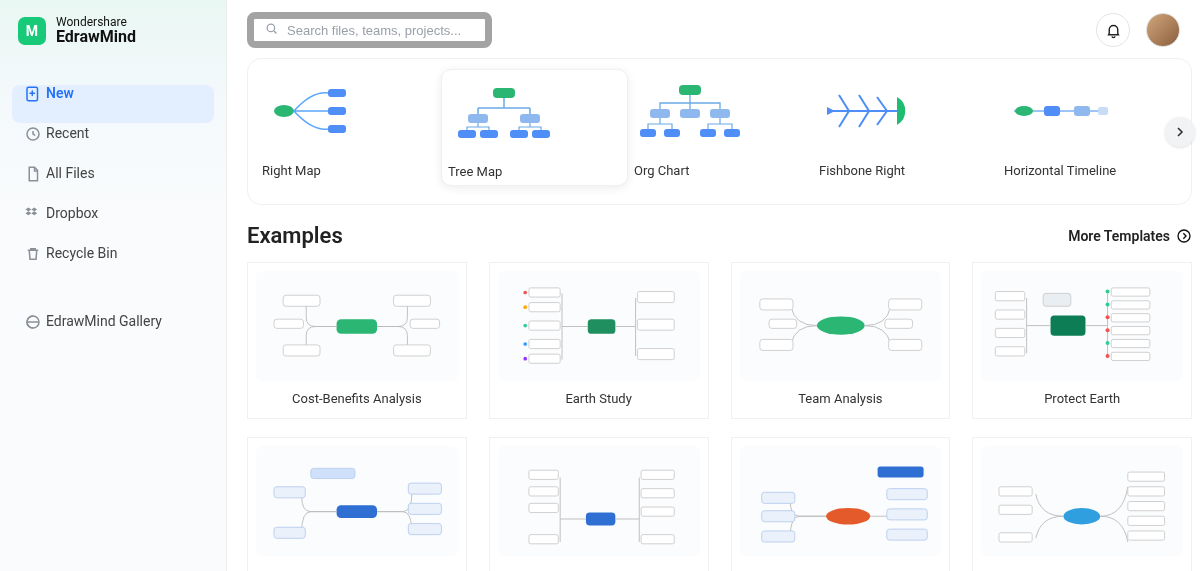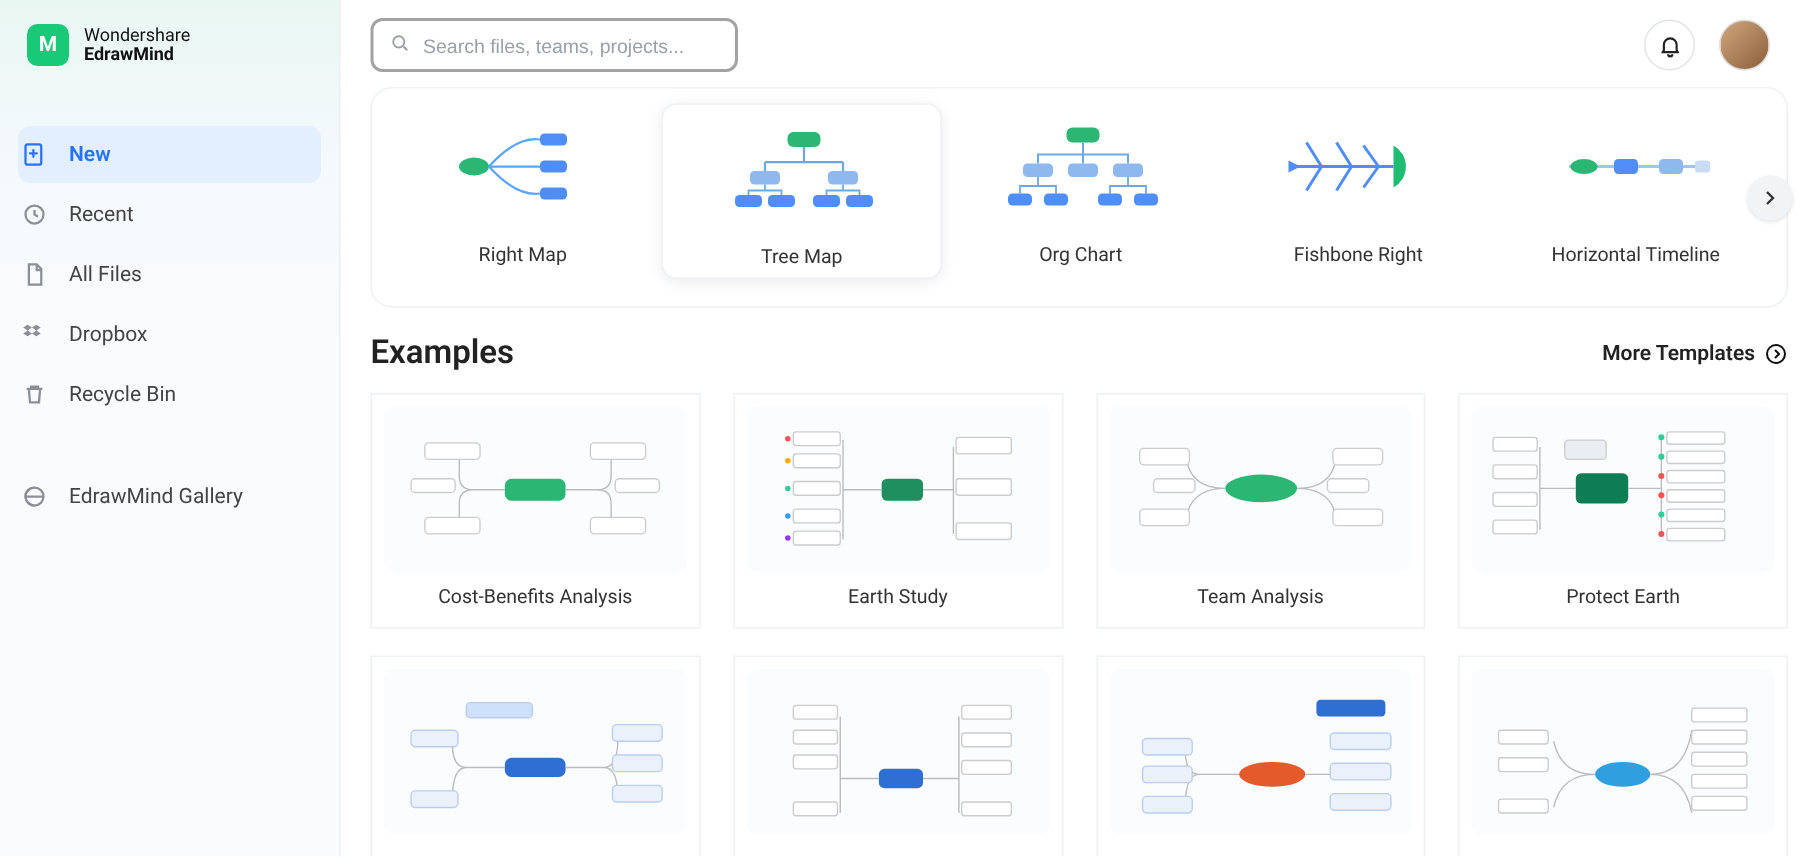--- a/index.html
+++ b/index.html
@@ -3,38 +3,38 @@
 <meta charset="utf-8">
 <style>
   * { box-sizing: border-box; margin: 0; padding: 0; }
   body { font-family: -apple-system, BlinkMacSystemFont, "Segoe UI", Roboto, Arial, sans-serif; background: #fff; color: #222; width:1200px; height:571px; overflow:hidden; }
   .app { display:flex; width:1200px; height:571px; }
   .sidebar { width:227px; flex:0 0 227px; background:linear-gradient(180deg,#e9f7f2 0%,#f4f9fc 18%,#fafbfc 40%,#fafbfc 100%); border-right:1px solid #eee; padding:12px 8px; }
   .logo-row { display:flex; align-items:center; gap:10px; padding:4px 8px 10px 10px; }
   .logo-badge { width:28px; height:28px; background:#18c978; border-radius:7px; display:flex; align-items:center; justify-content:center; color:#fff; font-weight:700; font-size:14px; }
   .logo-text { display:flex; flex-direction:column; line-height:1.05; }
   .logo-text .l1 { font-size:12px; font-weight:400; color:#111; }
-  .logo-text .l2 { font-size:12px; font-weight:700; color:#111; }
+  .logo-text .l2 { font-size:16px; font-weight:700; color:#111; }
   .nav { margin-top:30px; display:flex; flex-direction:column; gap:2px; padding:0 4px; }
-  .nav-item { display:flex; align-items:center; gap:14px; height:38px; padding:0 2px; border-radius:8px; font-size:14px; color:#444; cursor:pointer; }
+  .nav-item { display:flex; align-items:flex-start; gap:4px; height:38px; padding:0 12px; border-radius:8px; font-size:14px; color:#444; cursor:pointer; }
   .nav-item.active { background:#e3efff; color:#2773f7; font-weight:600; }
   .nav-item .icon { width:18px; height:18px; display:flex; align-items:center; justify-content:center; color:#8a8f98; }
   .nav-item.active .icon { color:#2773f7; }
   .nav-item .plus { margin-left:auto; color:#555; font-size:16px; }
   .sep { height:12px; }
   .main { flex:1; padding:12px 0 0 20px; overflow:hidden; position:relative; }
   .topbar { display:flex; align-items:center; gap:14px; padding-right:20px; }
-  .search { width:245px; height:36px; border:2px solid #a3a3a3; border-radius:8px; display:flex; align-items:center; padding:2px 10px; gap:8px; color:#9aa0a9; }
+  .search { width:245px; height:36px; border:7px solid #a3a3a3; border-radius:8px; display:flex; align-items:center; padding:2px 10px; gap:8px; color:#9aa0a9; }
   .search input { border:none; outline:none; font-size:13px; width:100%; color:#333; background:transparent;}
   .search input::placeholder { color:#9aa0a9; }
   .top-actions { margin-left:auto; display:flex; align-items:center; gap:16px; }
   .bell { width:34px; height:34px; border-radius:50%; border:1px solid #e2e4e8; display:flex; align-items:center; justify-content:center; cursor:pointer; }
   .avatar { width:34px; height:34px; border-radius:50%; background:linear-gradient(135deg,#d1a77d,#8b5e3c); border:1px solid #ddd; cursor:pointer;}
   .carousel { margin-top:10px; background:#fff; border:1px solid #eef0f3; border-radius:14px; padding:10px 8px 18px; display:flex; align-items:stretch; position:relative; width:945px; }
-  .tpl { flex:1; display:flex; flex-direction:column; align-items:center; justify-content:flex-start; gap:22px; padding:12px 6px 6px; border-radius:10px; cursor:pointer; }
+  .tpl { flex:1; display:flex; flex-direction:column; justify-content:flex-start; gap:22px; padding:12px 6px 6px; border-radius:10px; cursor:pointer; }
   .tpl.selected { background:#fff; box-shadow:0 2px 10px rgba(0,0,0,0.08); border:1px solid #eef0f3; }
   .tpl-title { font-size:13px; color:#333; }
   .thumb { width:110px; height:60px; display:flex; align-items:center; justify-content:center; }
   .thumb svg { width:100%; height:100%; }
   .car-next { position:absolute; right:-4px; top:50%; transform:translateY(-50%); width:30px; height:30px; border-radius:50%; background:#f2f3f5; display:flex; align-items:center; justify-content:center; box-shadow:0 1px 3px rgba(0,0,0,0.12); cursor:pointer; }
   .section-head { display:flex; align-items:center; width:945px; margin-top:18px; }
   .section-title { font-size:22px; font-weight:600; color:#222; }
   .more-link { margin-left:auto; font-size:14px; font-weight:600; display:flex; align-items:center; gap:6px; cursor:pointer; }
   .cards { width:945px; display:grid; grid-template-columns:repeat(4,1fr); gap:22px; margin-top:14px; }
   .card { border:1px solid #eef0f3; border-radius:0; padding:8px 8px 12px; display:flex; flex-direction:column; align-items:center; gap:10px; cursor:pointer; background:#fff; }

